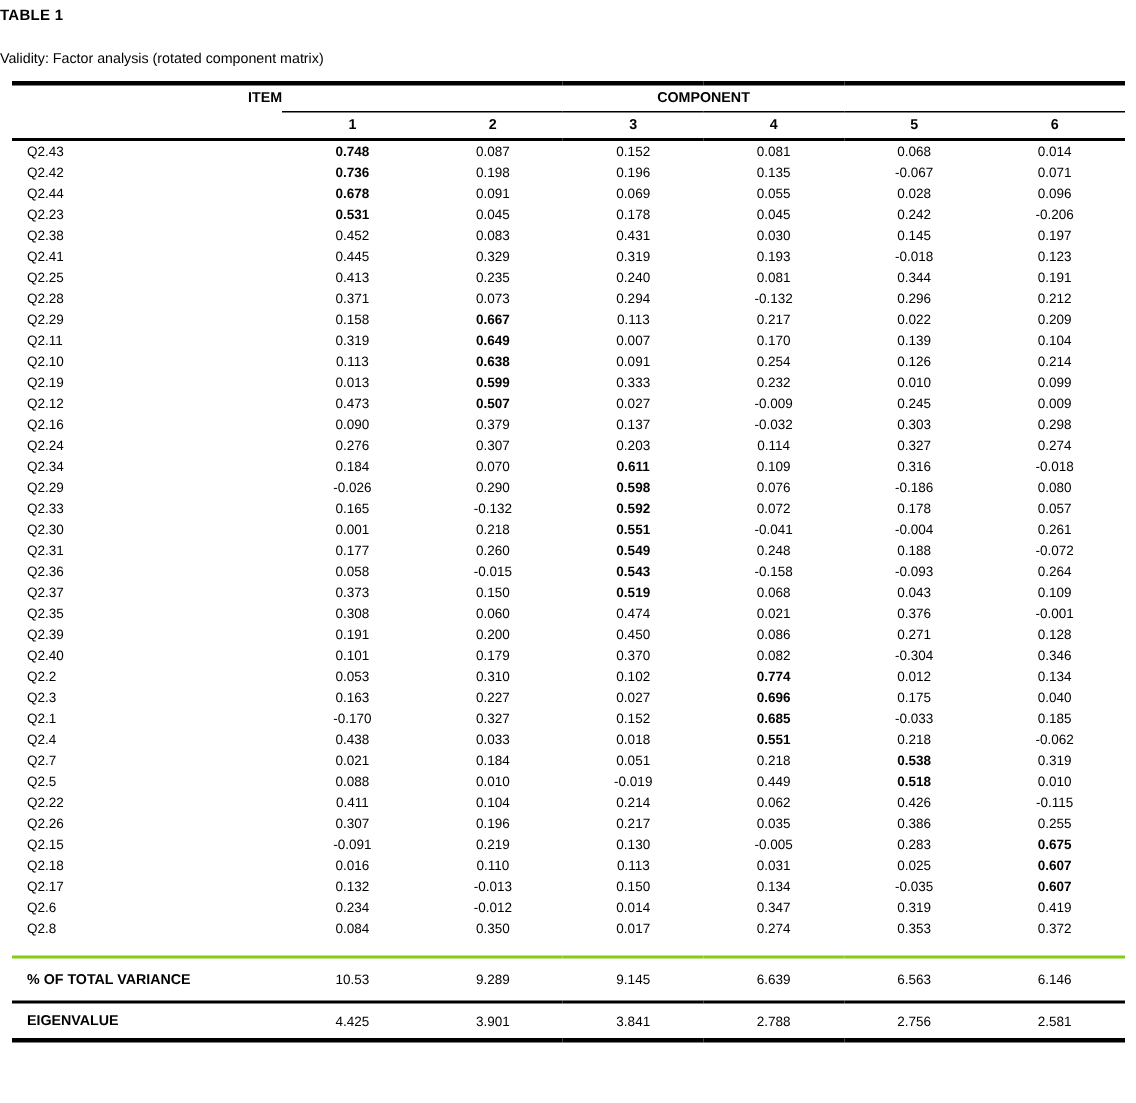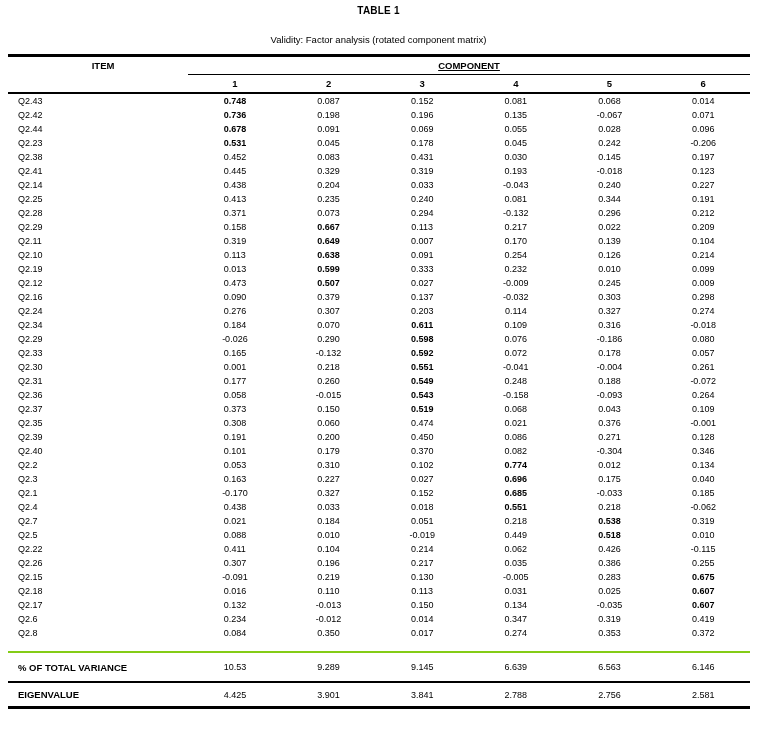--- a/index.html
+++ b/index.html
@@ -9,51 +9,50 @@
     font-family: "Liberation Sans", sans-serif;
     color: #000000;
   }
   .page {
     width: 757px;
     height: 735px;
     background: #ffffff;
     overflow: hidden;
     position: relative;
   }
-  .titlewrap { text-align: center; padding-top: 5px; }
+  .titlewrap { text-align: left; padding-top: 5px; }
   .t1 { font-size: 10px; font-weight: bold; letter-spacing: 0.2px; }
   .t2 { font-size: 9.5px; margin-top: 18px; }
 
   table.tbl {
     border-collapse: collapse;
     table-layout: fixed;
     width: 742px;
     margin-left: 8px;
     margin-top: 9px;
     border-top: 3px solid #000;
   }
   col.c-item { width: 180px; }
   col.c-val  { width: 93.6px; }
 
   th, td { padding: 0; font-weight: normal; }
 
   
   tr.hrowA th { height: 17px; vertical-align: middle; }
   th.item-h {
-    text-align: center;
+    text-align: right;
     padding-left: 10px;
     font-size: 9.5px;
     font-weight: bold;
   }
   th.comp-h {
     text-align: center;
     font-size: 9.5px;
     font-weight: bold;
     border-bottom: 1px solid #000;
-    text-decoration: underline;
   }
   tr.hrowB th { height: 17px; border-bottom: 2px solid #000; }
   th.col-h {
     text-align: center;
     font-size: 9.5px;
     font-weight: bold;
   }
 
   
   tbody.body td { height: 14px; font-size: 9px; vertical-align: middle; }
@@ -162,29 +161,20 @@
         <tr>
           <td class="item">Q2.41</td>
           <td class="val">0.445</td>
           <td class="val">0.329</td>
           <td class="val">0.319</td>
           <td class="val">0.193</td>
           <td class="val">-0.018</td>
           <td class="val">0.123</td>
         </tr>
         <tr>
-          <td class="item">Q2.14</td>
-          <td class="val">0.438</td>
-          <td class="val">0.204</td>
-          <td class="val">0.033</td>
-          <td class="val">-0.043</td>
-          <td class="val">0.240</td>
-          <td class="val">0.227</td>
-        </tr>
-        <tr>
           <td class="item">Q2.25</td>
           <td class="val">0.413</td>
           <td class="val">0.235</td>
           <td class="val">0.240</td>
           <td class="val">0.081</td>
           <td class="val">0.344</td>
           <td class="val">0.191</td>
         </tr>
         <tr>
           <td class="item">Q2.28</td>

